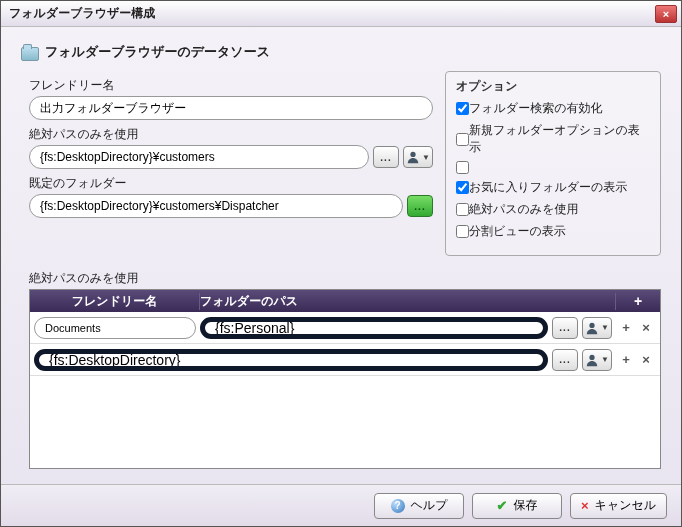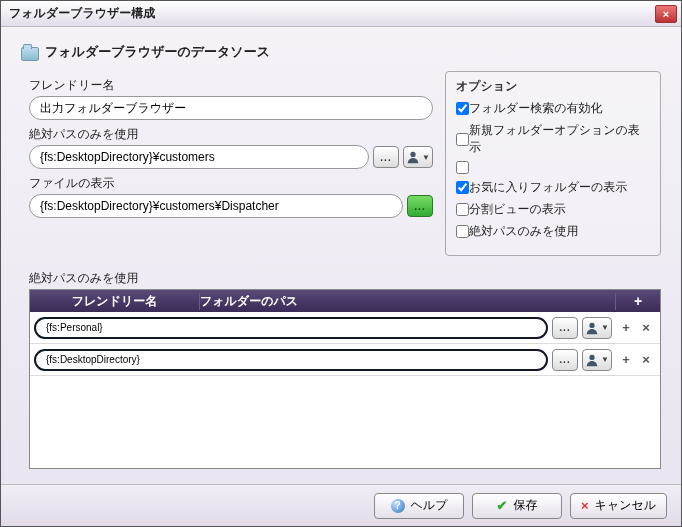--- a/index.html
+++ b/index.html
@@ -34,21 +34,21 @@
 .fav-label { font-size: 12px; color: #222; margin-bottom: 2px; }
 .fav-table { border: 1px solid #888; background: #fff; height: 180px; overflow: hidden; }
 .fav-header { display: flex; background: linear-gradient(to bottom, #5a4a78 0%, #3a2a56 100%); color: #fff; font-weight: bold; font-size: 12px; height: 22px; align-items: center; }
 .fav-h1 { width: 170px; text-align: center; border-right: 1px solid #6a5a88; }
 .fav-h2 { flex: 1; text-align: left; border-right: 1px solid #6a5a88; }
 .fav-h3 { width: 44px; text-align: center; cursor: pointer; font-size: 14px; }
 .fav-row { display: flex; align-items: center; height: 32px; border-bottom: 1px solid #ddd; padding: 0 4px; gap: 4px; }
 .fav-c1 { width: 162px; }
 .fav-c1 input { width: 100%; height: 22px; border: 1px solid #999; border-radius: 11px; padding: 0 10px; font-size: 11px; }
 .fav-c2 { flex: 1; display: flex; align-items: center; gap: 4px; }
-.fav-c2 input { flex: 1; height: 22px; border: 2px solid #0f172a; border-radius: 11px; padding: 0 10px; font-size: 10px; }
+.fav-c2 input { flex: 1; height: 22px; border: 5px solid #0f172a; border-radius: 11px; padding: 0 10px; font-size: 14px; }
 .fav-c3 { width: 40px; display: flex; align-items: center; justify-content: center; gap: 6px; }
 .row-add, .row-del { width: 14px; height: 14px; display: flex; align-items: center; justify-content: center; font-weight: bold; cursor: pointer; color: #555; font-size: 13px; }
 .footer { height: 42px; border-top: 1px solid #bbb; display: flex; align-items: center; justify-content: flex-end; gap: 8px; padding: 0 14px; background: linear-gradient(to bottom, #f0edf5 0%, #e2dce9 100%); }
 .footer-btn { height: 26px; min-width: 90px; border: 1px solid #888; border-radius: 4px; background: linear-gradient(to bottom, #fff 0%, #e4e0ea 100%); display: flex; align-items: center; justify-content: center; gap: 6px; font-size: 12px; cursor: pointer; padding: 0 10px; }
 .help-ico { width: 14px; height: 14px; border-radius: 50%; background: radial-gradient(circle at 30% 30%, #bdf, #37b); color: #fff; display: flex; align-items: center; justify-content: center; font-weight: bold; font-size: 10px; }
 .check-ico { color: #3a3; font-weight: bold; font-size: 13px; }
 .x-ico { color: #d33; font-weight: bold; font-size: 13px; }
 </style>
 </head>
 <body>
@@ -82,21 +82,21 @@
             </div>
           <div class="icon-btn">
             <svg class="person-svg" viewBox="0 0 16 16">
                 <circle cx="8" cy="5" r="3" fill="#456"></circle>
                 <path d="M2 15c0-3.3 2.7-6 6-6s6 2.7 6 6" fill="#456"></path>
               </svg>
             <span class="chev-down">▼</span>
           </div>
         </div>
 
-        <div class="field-label">ファイルの表示</div>
+        <div class="field-label">既定のフォルダー</div>
         <div class="input-row">
           <input class="text-input" value="{fs:DesktopDirectory}¥customers¥Dispatcher" style="">
           <div class="green-btn">
               <span>...</span>
             </div>
         </div>
       </div>
 
       <div class="options-box">
         <div class="options-title">オプション</div>
@@ -111,40 +111,41 @@
             </div>
             <div class="option-row">
               <input type="checkbox" style="">
             </div>
             <div class="option-row">
               <input type="checkbox" checked="" style="">
               <label>お気に入りフォルダーの表示</label>
             </div>
             <div class="option-row">
               <input type="checkbox" style="">
-              <label>分割ビューの表示</label>
+              <label>絶対パスのみを使用</label>
             </div>
             <div class="option-row">
               <input type="checkbox" style="">
-              <label>絶対パスのみを使用</label>
+              <label>分割ビューの表示</label>
             </div>
           </div>
       </div>
     </div>
 
     <div class="fav-section">
       <div class="fav-label">絶対パスのみを使用</div>
       <div class="fav-table">
         <div class="fav-header">
           <div class="fav-h1">フレンドリー名</div>
           <div class="fav-h2">フォルダーのパス</div>
           <div class="fav-h3">+</div>
         </div>
         <div id="favrows">
             <div class="fav-row">
+              <div class="fav-c1"><input value="Documents" style=""></div>
               <div class="fav-c2">
                 <input value="{fs:Personal}" style="">
                 <div class="browse-btn">...</div>
                 <div class="icon-btn">
                   <svg class="person-svg" viewBox="0 0 16 16">
                     <circle cx="8" cy="5" r="3" fill="#456"></circle>
                     <path d="M2 15c0-3.3 2.7-6 6-6s6 2.7 6 6" fill="#456"></path>
                   </svg>
                   <span class="chev-down">▼</span>
                 </div>

